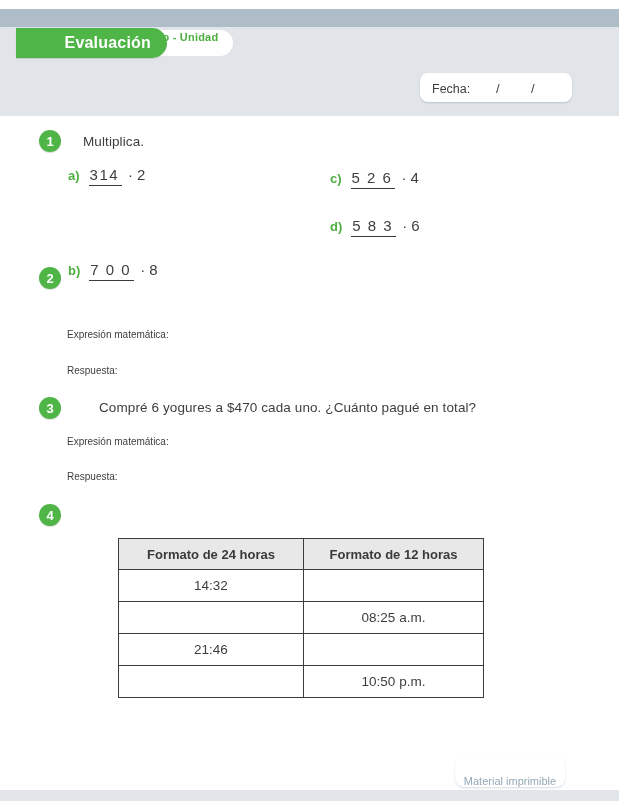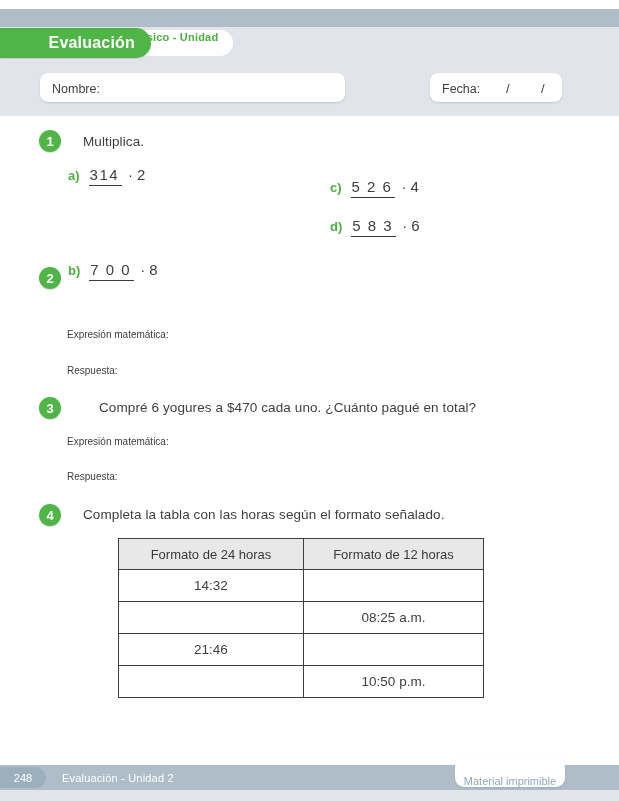--- a/index.html
+++ b/index.html
@@ -5,44 +5,44 @@
   * { margin:0; padding:0; box-sizing:border-box; }
   html,body { width:619px; height:801px; }
   body { font-family:"Liberation Sans", sans-serif; background:#ffffff; position:relative; overflow:hidden; color:#3e3e3e; }
   .page { position:absolute; inset:0; width:619px; height:801px; }
 
   
   .top-band { position:absolute; left:0; top:9px; width:619px; height:18px; background:#aebdc8; }
   .header-area { position:absolute; left:0; top:27px; width:619px; height:89px; background:#e1e5e9; }
   .subtitle-pill { position:absolute; left:118px; top:3px; width:115px; height:26px; background:#ffffff; border-radius:13px; display:flex; align-items:center; justify-content:flex-end; padding-right:13px; z-index:1; }
   .subtitle-pill span { color:#4fae42; font-size:11px; font-weight:bold; letter-spacing:.2px; }
-  .title-pill { position:absolute; left:0; top:1px; width:151px; height:30px; background:#4fb547; border-radius:0 15px 15px 0; display:flex; align-items:center; justify-content:flex-end; padding-right:16px; z-index:2; box-shadow:0 1px 1px rgba(0,0,0,.12); }
+  .title-pill { position:absolute; left:16px; top:1px; width:151px; height:30px; background:#4fb547; border-radius:0 15px 15px 0; display:flex; align-items:center; justify-content:flex-end; padding-right:16px; z-index:2; box-shadow:0 1px 1px rgba(0,0,0,.12); }
   .title-pill span { color:#ffffff; font-size:16px; font-weight:bold; letter-spacing:.2px; }
   .field-box { position:absolute; background:#ffffff; border-radius:8px; height:29px; box-shadow:0 1px 2px rgba(120,135,150,.35); }
   .name-box { left:40px; top:46px; width:305px; }
-  .date-box { left:430px; top:46px; width:132px; }
+  .date-box { left:420px; top:46px; width:152px; }
   .field-label { position:absolute; left:12px; bottom:6px; font-size:12.5px; color:#3e3e3e; }
   .slash { position:absolute; bottom:6px; font-size:13px; color:#3e3e3e; }
   .slash-1 { left:76px; }
   .slash-2 { left:111px; }
 
   
   .qcircle { position:absolute; width:22px; height:22px; background:#4fb547; border-radius:50%; color:#fff; font-weight:bold; font-size:13px; display:flex; align-items:center; justify-content:center; box-shadow:0 1px 1px rgba(0,0,0,.15); }
   .prompt { position:absolute; font-size:13.5px; color:#3e3e3e; letter-spacing:.1px;margin-left:16px; }
   .mult-item { position:absolute; font-size:15px; white-space:nowrap; }
   .mult-item .qletter { color:#4fae42; font-weight:bold; font-size:13px; margin-right:9px; }
   .mult-item .factor { border-bottom:1.5px solid #3c3c3c; padding:0 3px 2px 1px; letter-spacing:1.5px; }
   .mult-item .op { margin:0 4px 0 6px; }
   .sub-label { position:absolute; font-size:10px; color:#3e3e3e; }
   .q-text { line-height:21px; }
 
   
   table.hours { position:absolute; left:118px; top:538px; width:365px; border-collapse:collapse; table-layout:fixed; }
   table.hours th, table.hours td { border:1.5px solid #3d3d3d; text-align:center; }
-  table.hours th { background:#e8e8e8; font-size:13px; font-weight:normal; height:31px; color:#3a3a3a; }
+  table.hours th { background:#e8e8e8; font-size:13px; font-weight:bold; height:31px; color:#3a3a3a; }
   table.hours td { height:32px; font-size:13.5px; background:#ffffff; }
 
   
   .footer-band { position:absolute; left:0; top:765px; width:619px; height:25px; background:#aebdc8; }
   .page-pill { position:absolute; left:0; top:2px; width:46px; height:21px; background:#9cafbc; border-radius:0 11px 11px 0; display:flex; align-items:center; justify-content:center; color:#fff; font-size:11px; }
   .footer-label { position:absolute; left:62px; top:0; height:25px; display:flex; align-items:center; color:#ffffff; font-size:11px; letter-spacing:.2px; }
   .material-box { position:absolute; left:455px; top:757px; width:110px; height:30px; background:#ffffff; border-radius:9px; display:flex; align-items:flex-end; justify-content:center; color:#93a8b6; font-size:11px; z-index:3; box-shadow:0 1px 2px rgba(120,135,150,.3); }
   .bottom-strip { position:absolute; left:0; top:790px; width:619px; height:11px; background:#e2e6ea; }
 </style>
 </head>
@@ -51,39 +51,36 @@
 <div class="page">
 
   <div class="top-band"></div>
   <div class="header-area">
     <div class="subtitle-pill">
       <span>4° Básico - Unidad 2</span>
     </div>
     <div class="title-pill">
       <span>Evaluación</span>
     </div>
-    <div class="field-box name-box">
-      <span class="field-label">Nombre:</span>
-    </div>
     <div class="field-box date-box">
       <span class="field-label">Fecha:</span>
       <span class="slash slash-1">/</span>
       <span class="slash slash-2">/</span>
     </div>
   </div>
 
   <div class="qcircle" style="left:39px; top:130px;">
     <span>1</span>
   </div>
   <div class="prompt" style="left:67px; top:134px;">Multiplica.</div>
 
   <div class="mult-item" style="left:68px; top:166px;">
     <span class="qletter">a)</span><span class="factor">314</span><span class="op">·</span><span>2</span>
   </div>
-  <div class="mult-item" style="left:330px; top:178px;text-align:right;">
+  <div class="mult-item" style="left:330px; top:169px;text-align:right;">
     <span class="qletter">c)</span><span class="factor">5 2 6</span><span class="op">·</span><span>4</span>
   </div>
   <div class="mult-item" style="left:68px; top:217px;margin-top:44px;">
     <span class="qletter">b)</span><span class="factor">7 0 0</span><span class="op">·</span><span>8</span>
   </div>
   <div class="mult-item" style="left:330px; top:217px;">
     <span class="qletter">d)</span><span class="factor">5 8 3</span><span class="op">·</span><span>6</span>
   </div>
 
   <div class="qcircle" style="left:39px; top:267px;">
@@ -95,21 +92,20 @@
   <div class="qcircle" style="left:39px; top:397px;">
     <span>3</span>
   </div>
   <div class="prompt" style="left:83px; top:400px; width:520px;">Compré 6 yogures a $470 cada uno. ¿Cuánto pagué en total?</div>
   <div class="sub-label" style="left:67px; top:436px;">Expresión matemática:</div>
   <div class="sub-label" style="left:67px; top:471px;">Respuesta:</div>
 
   <div class="qcircle" style="left:39px; top:504px;">
     <span>4</span>
   </div>
-  <div class="prompt" style="left:67px; top:507px; width:520px;">Completa la tabla con las horas según el formato señalado.</div>
 
   <table class="hours">
     <colgroup>
         <col style="width:185px">
         <col style="width:180px">
       </colgroup>
     <thead>
       <tr>
         <th>Formato de 24 horas</th>
         <th>Formato de 12 horas</th>
@@ -128,24 +124,18 @@
         <td>21:46</td>
         <td></td>
       </tr>
       <tr>
         <td></td>
         <td>10:50 p.m.</td>
       </tr>
     </tbody>
   </table>
 
-  <div class="footer-band">
-    <div class="page-pill">
-      <span>248</span>
-    </div>
-    <div class="footer-label">Evaluación - Unidad 2</div>
-  </div>
   <div class="material-box">
     <span>Material imprimible</span>
   </div>
   <div class="bottom-strip"></div>
 
 </div>
 
 </body></html>

